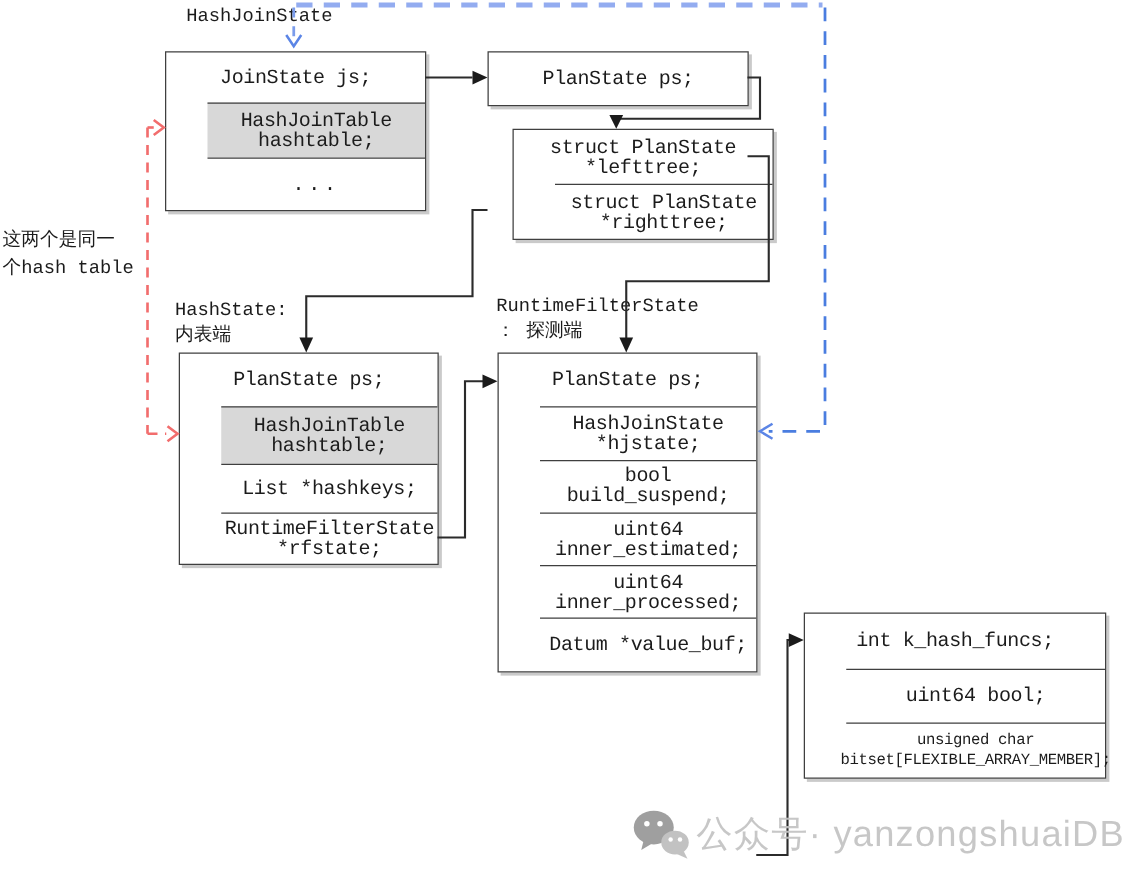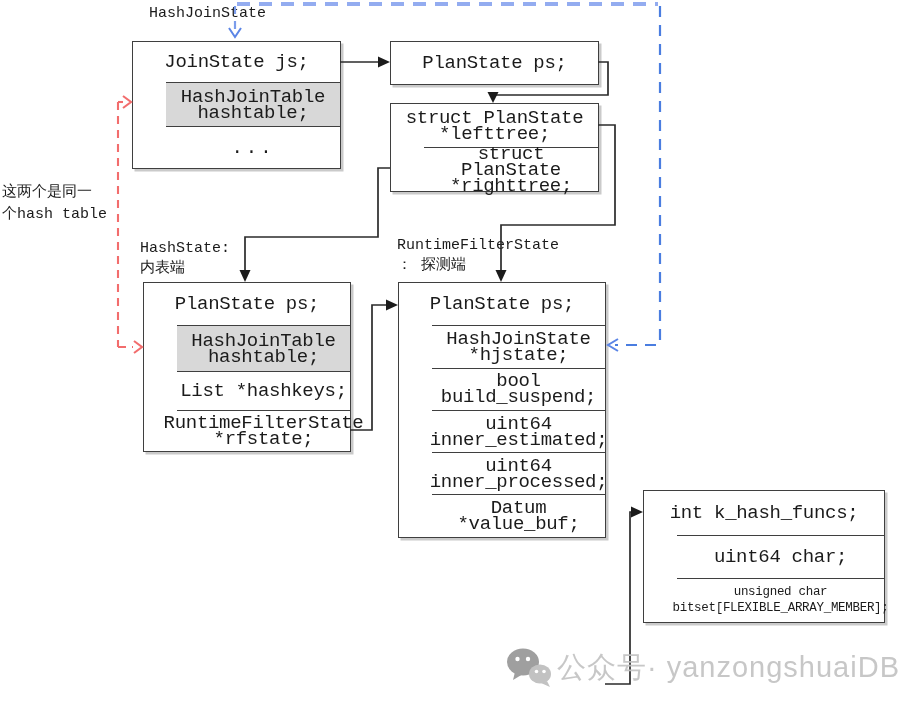--- a/index.html
+++ b/index.html
@@ -2,21 +2,21 @@
 <html><head>
 <meta charset="utf-8">
 <style>
   html,body{margin:0;padding:0;background:#ffffff;}
   #stage{position:relative;width:899px;height:707px;background:#ffffff;overflow:hidden;
          font-family:"Liberation Mono","DejaVu Sans Mono",monospace;}
   .box{position:absolute;border:1.6px solid #3f3f3f;background:#ffffff;
        box-shadow:2.5px 2.5px 0 rgba(150,150,150,.5);display:flex;flex-direction:column;
        box-sizing:content-box;z-index:2;}
   .row{display:flex;align-items:center;justify-content:center;text-align:center;
-       font-size:19px;color:#1b1b1b;white-space:pre-line;line-height:16px;
+       font-size:16px;color:#1b1b1b;white-space:pre-line;line-height:16px;
        box-sizing:border-box;letter-spacing:-0.3px;}
   .row + .row{border-top:1.6px solid #3f3f3f;margin-left:33px;}
   .hl{background:#d8d8d8;}
   .sm{font-size:12.5px;}
   .lbl{position:absolute;font-size:15px;color:#1b1b1b;white-space:pre-line;
        line-height:20px;z-index:3;}
   .ctr{text-align:left;}
   svg.overlay{position:absolute;left:0;top:0;z-index:4;pointer-events:none;}
   .blk{stroke:#2b2b2b;stroke-width:1.7;fill:none;}
   .blkhead{fill:#1b1b1b;stroke:none;}
@@ -47,21 +47,21 @@
   <div class="box" style="left:132px;top:41px;width:207px;">
     <div class="row" style="height:40px">JoinState  js;</div>
     <div class="row hl" style="height:44px">HashJoinTable hashtable;</div>
     <div class="row" style="height:42px;letter-spacing:3px;">...</div>
   </div>
 
   <div class="box" style="left:390px;top:41px;width:207px;">
     <div class="row" style="height:42px">PlanState  ps;</div>
   </div>
 
-  <div class="box" style="left:390px;top:103px;width:207px;">
+  <div class="box" style="left:410px;top:103px;width:207px;">
     <div class="row" style="height:43px">struct PlanState
 *lefttree;</div>
     <div class="row" style="height:44px">struct PlanState
 *righttree;</div>
   </div>
 
   <div class="box" style="left:143px;top:282px;width:206px;">
     <div class="row" style="height:42px">PlanState  ps;</div>
     <div class="row hl" style="height:46px">HashJoinTable hashtable;</div>
     <div class="row" style="height:39px">List *hashkeys;</div>
@@ -73,21 +73,21 @@
     <div class="row" style="height:42.3px">PlanState  ps;</div>
     <div class="row" style="height:42.3px">HashJoinState *hjstate;</div>
     <div class="row" style="height:42.3px">bool build_suspend;</div>
     <div class="row" style="height:42.3px">uint64 inner_estimated;</div>
     <div class="row" style="height:42.3px">uint64 inner_processed;</div>
     <div class="row" style="height:42.3px">Datum *value_buf;</div>
   </div>
 
   <div class="box" style="left:643px;top:490px;width:240px;">
     <div class="row" style="height:43.5px">int k_hash_funcs;</div>
-    <div class="row" style="height:43.5px">uint64 char;</div>
+    <div class="row" style="height:43.5px">uint64 bool;</div>
     <div class="row sm" style="height:43.5px">unsigned char
 bitset[FLEXIBLE_ARRAY_MEMBER];</div>
   </div>
 
   <svg class="overlay" width="899" height="707" viewBox="0 0 899 707">
 
     <g>
       <path class="blk" d="M340,62 H378"></path>
       <polygon class="blkhead" points="390,62 378,56.5 378,67.5"></polygon>
     </g>

